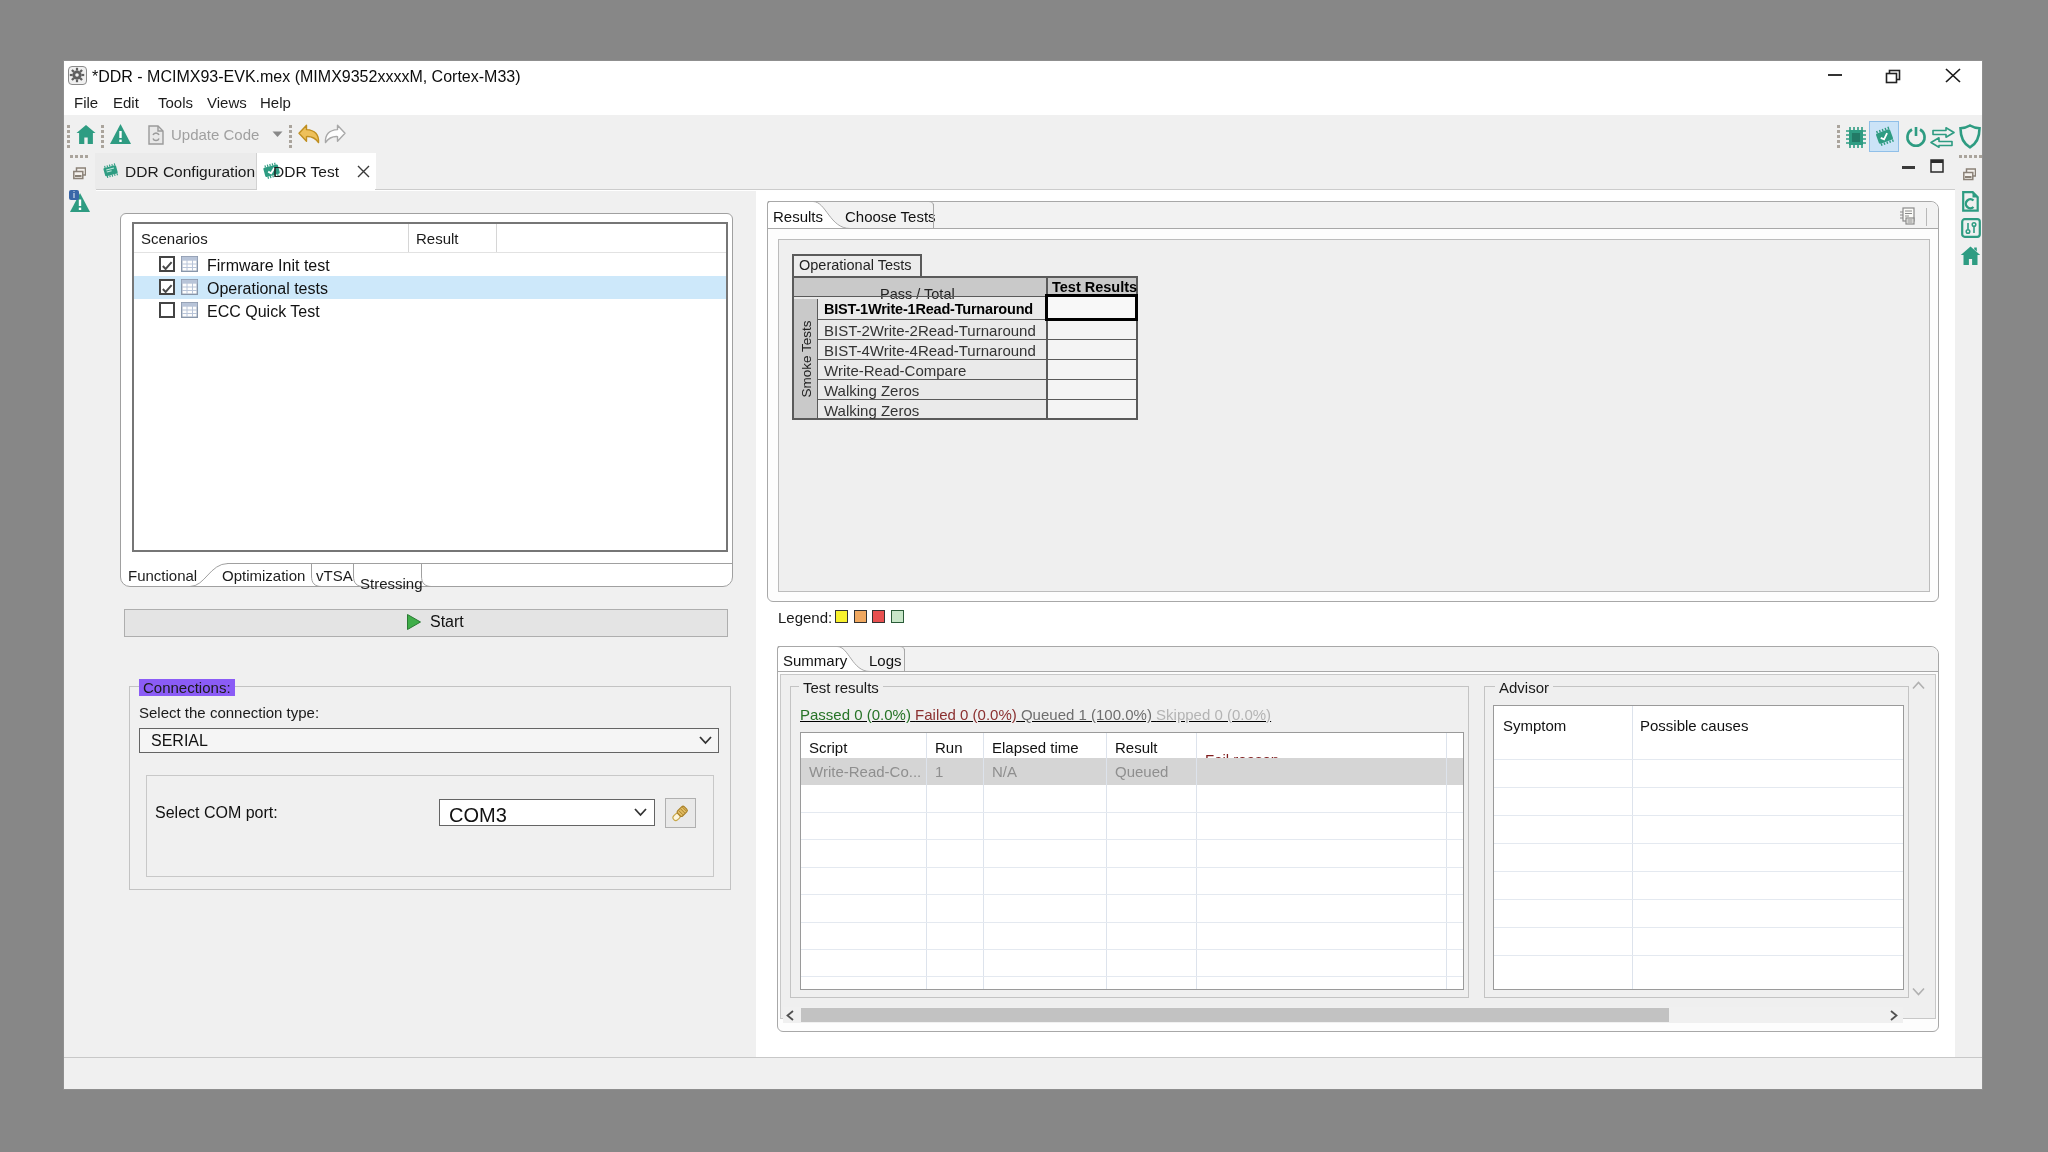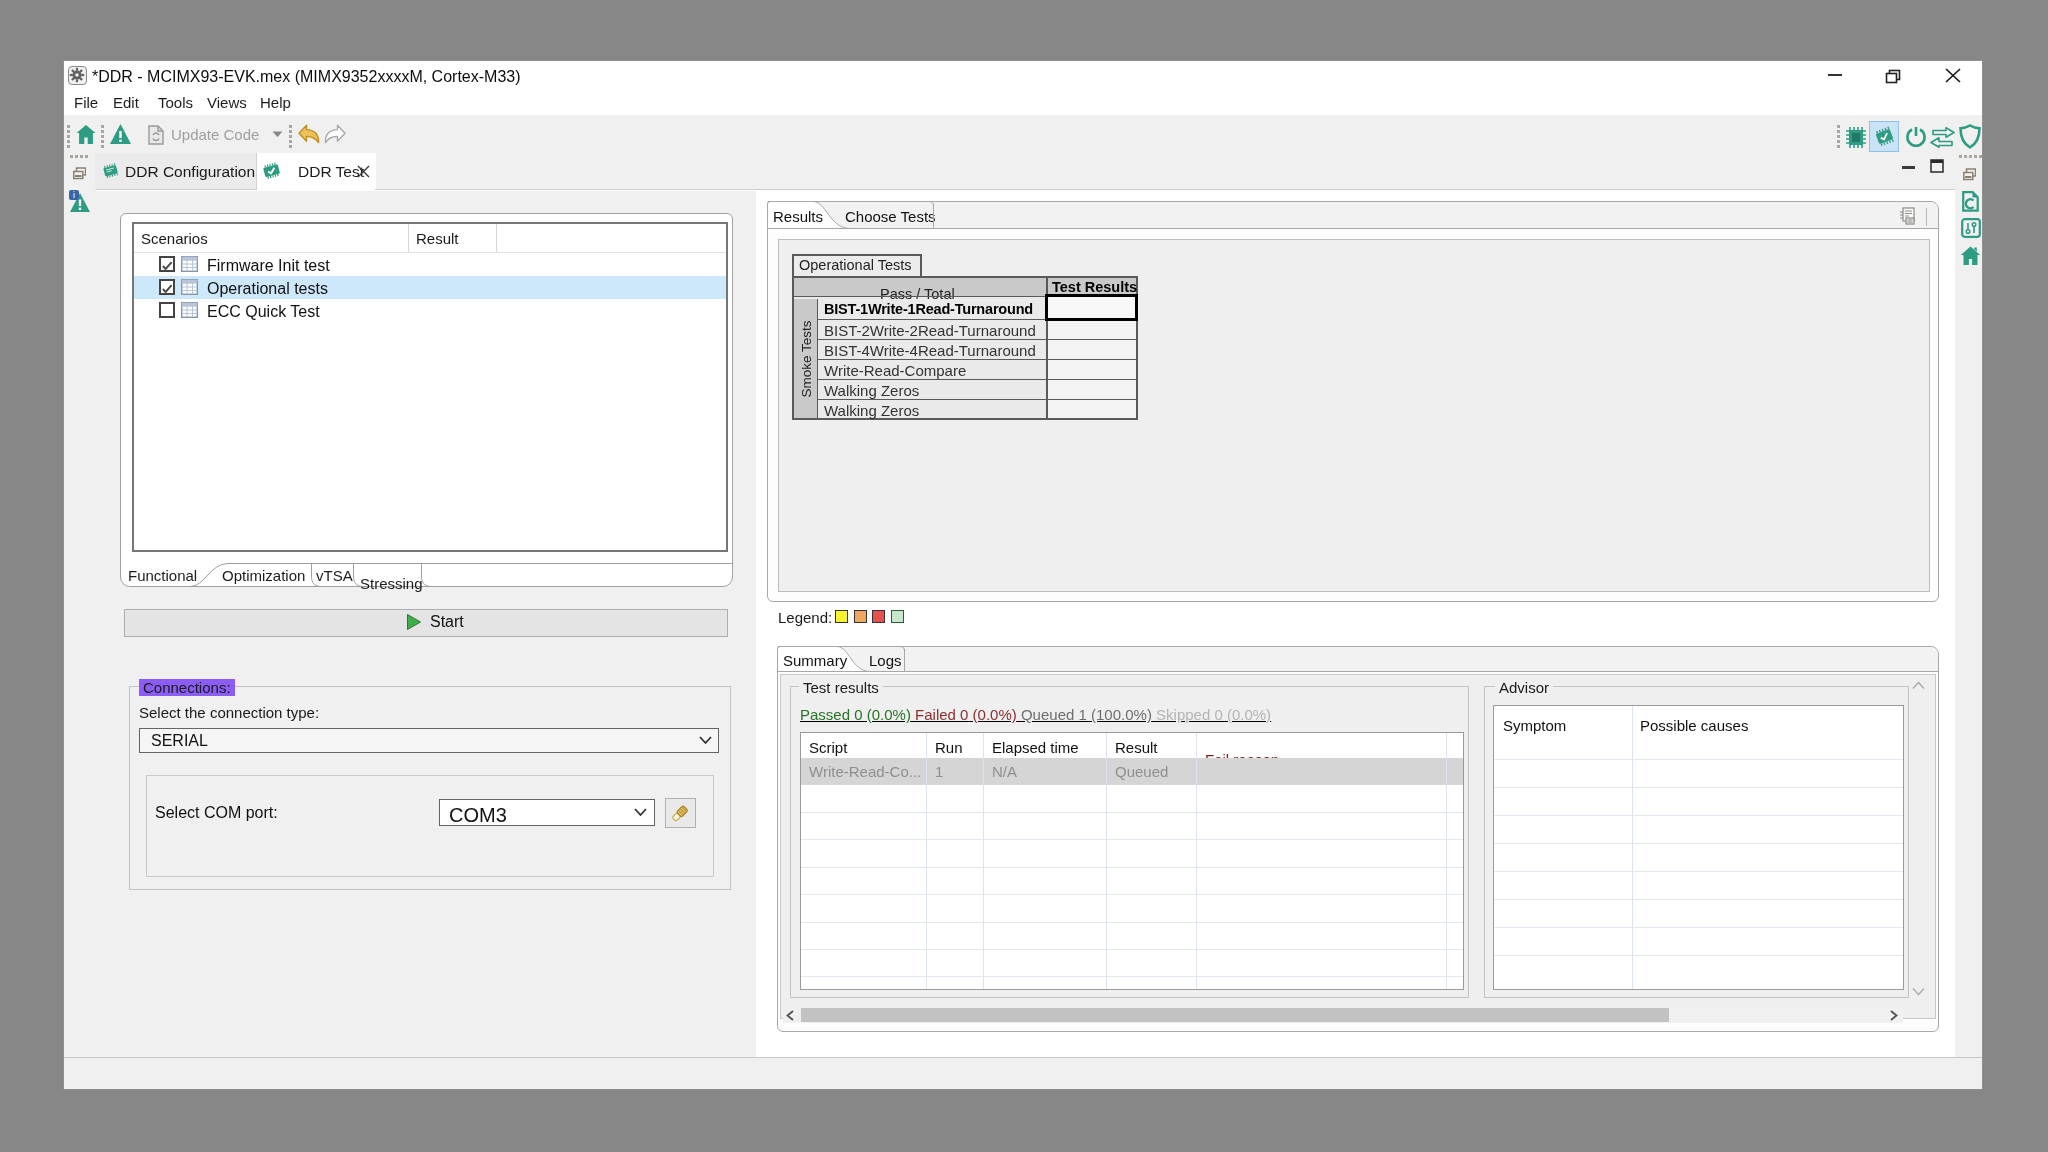--- a/index.html
+++ b/index.html
@@ -164,21 +164,21 @@
   <div class="abs" style="left:193px;top:92px;width:119px;height:36px;background:#ffffff;"></div>
   <svg class="abs" style="left:198px;top:100px;" width="19" height="19" viewBox="0 0 19 19">
       <g transform="rotate(-15 9.5 9.5)">
         <rect x="2" y="5" width="15" height="9.5" rx="1.2" fill="#2e9c82"></rect>
         <g stroke="#2e9c82" stroke-width="1.2">
           <path d="M4.5 5V2.8M7 5V2.8M9.5 5V2.8M12 5V2.8M14.5 5V2.8M4.5 14.5v2.2M7 14.5v2.2M9.5 14.5v2.2M12 14.5v2.2M14.5 14.5v2.2"></path>
         </g>
         <path d="M6 9.7l2.4 2.4 4.6-4.6" fill="none" stroke="#fff" stroke-width="1.9"></path>
       </g>
     </svg>
-  <div class="abs" style="left:234px;top:102px;font-size:15.5px;color:#1a1a1a;">DDR Test</div>
+  <div class="abs" style="left:209px;top:102px;font-size:15.5px;color:#1a1a1a;">DDR Test</div>
   <svg class="abs" style="left:293px;top:104px;" width="13" height="13" viewBox="0 0 13 13">
       <path d="M1 1l11 11M12 1L1 12" stroke="#3a3a3a" stroke-width="1.4"></path>
     </svg>
 
   <div class="abs" style="left:1838px;top:105px;width:13px;height:2.5px;background:#3a3a3a;"></div>
   <svg class="abs" style="left:1866px;top:98px;" width="14" height="14" viewBox="0 0 14 14">
       <rect x="1" y="1" width="12" height="12" fill="none" stroke="#2a2a2a" stroke-width="1.5"></rect>
       <rect x="1" y="1" width="12" height="3" fill="#2a2a2a"></rect>
     </svg>
   <div class="abs hdots" style="left:1895px;top:94px;"><i></i><i></i><i></i><i></i><i></i></div>

